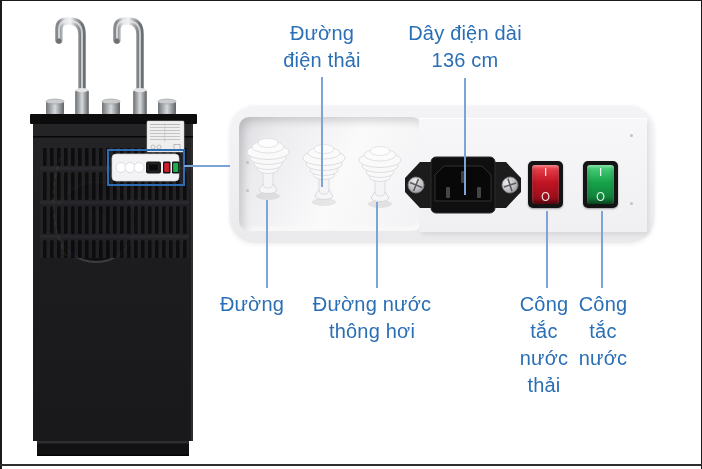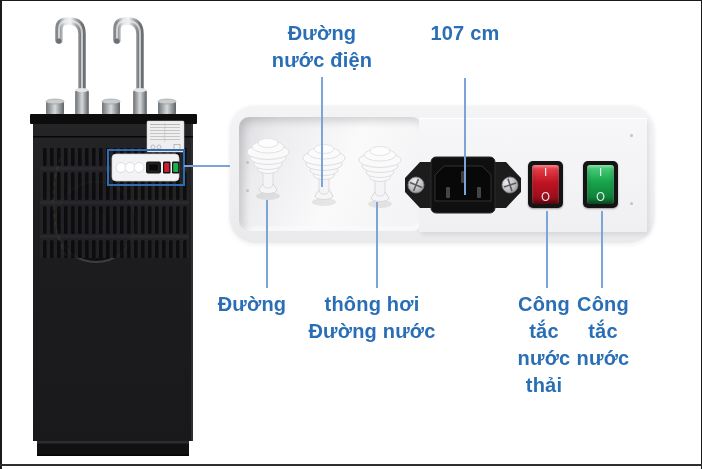--- a/index.html
+++ b/index.html
@@ -9,21 +9,21 @@
   }
   
   .frame-left{position:absolute;left:0;top:0;width:2px;height:469px;background:#1b1b1b;}
   .frame-top{position:absolute;left:0;top:0;width:702px;height:1px;background:#1b1b1b;}
   .frame-right{position:absolute;right:0;top:0;width:1px;height:469px;background:#1b1b1b;}
   .frame-bottom{position:absolute;left:0;top:464px;width:702px;height:2px;background:#2e2e2e;}
 
   
   .ann{
     position:absolute;color:#2a6fb5;font-size:20px;line-height:27px;
-    text-align:center;letter-spacing:0.2px;font-weight:bold;
+    text-align:center;letter-spacing:0.2px;
   }
   .ann span{display:block;}
   .leader{position:absolute;background:#7aa5d6;}
   .leader.v{width:2px;}
   .leader.h{height:2px;}
   .callout-box{
     position:absolute;left:107px;top:149px;width:78px;height:37px;
     border:2px solid #2f6db2;background:transparent;box-sizing:border-box;
   }
 
@@ -263,31 +263,32 @@
   <div class="leader h" style="left:184px;top:165px;width:46px;"></div>
   <div class="leader v" style="left:321px;top:77px;height:110px;"></div>
   <div class="leader v" style="left:464px;top:78px;height:117px;"></div>
   <div class="leader v" style="left:266px;top:200px;height:88px;"></div>
   <div class="leader v" style="left:376px;top:202px;height:86px;"></div>
   <div class="leader v" style="left:546px;top:211px;height:77px;"></div>
   <div class="leader v" style="left:601px;top:211px;height:77px;"></div>
 
   <div class="ann" style="left:247px;top:20px;width:150px;">
     <span>Đường</span>
-    <span>nước điện</span>
+    <span>điện thải</span>
   </div>
   <div class="ann" style="left:390px;top:20px;width:150px;">
-    <span>107 cm</span>
+    <span>Dây điện dài</span>
+    <span>136 cm</span>
   </div>
   <div class="ann" style="left:182px;top:291px;width:140px;">
     <span>Đường</span>
   </div>
   <div class="ann" style="left:302px;top:291px;width:140px;">
+    <span>Đường nước</span>
     <span>thông hơi</span>
-    <span>Đường nước</span>
   </div>
   <div class="ann" style="left:498px;top:291px;width:92px;">
     <span>Công</span>
     <span>tắc</span>
     <span>nước</span>
     <span>thải</span>
   </div>
   <div class="ann" style="left:557px;top:291px;width:92px;">
     <span>Công</span>
     <span>tắc</span>

